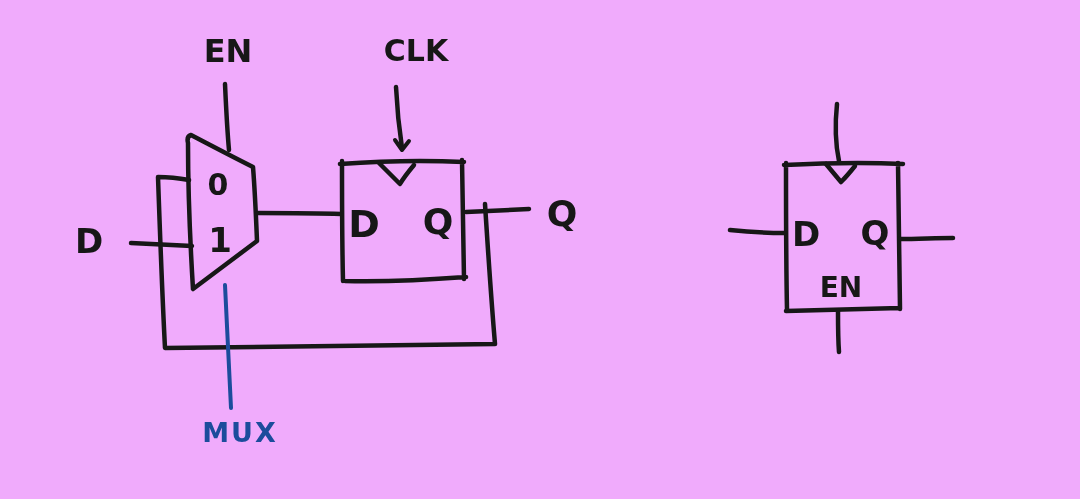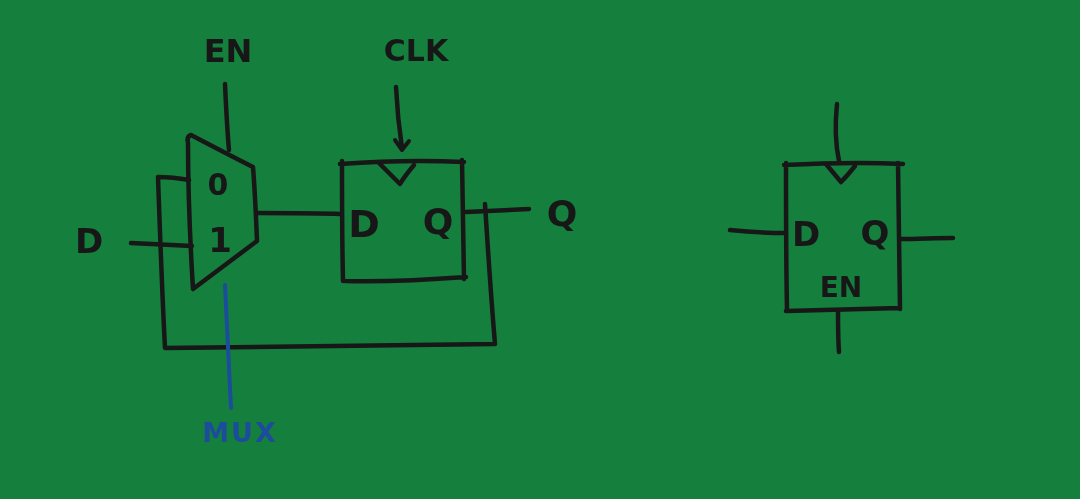--- a/index.html
+++ b/index.html
@@ -4,21 +4,21 @@
 <style>
   html, body {
     margin: 0;
     padding: 0;
     background: #ffffff;
   }
   .canvas-wrap {
     position: relative;
     width: 1080px;
     height: 499px;
-    background: #15803d;
+    background: #f0abfc;
     overflow: hidden;
     font-family: "DejaVu Sans", "Liberation Sans", sans-serif;
   }
   svg { display: block; }
   .ink-stroke {
     fill: none;
     stroke: #171717;
     stroke-width: 4.5;
     stroke-linecap: round;
     stroke-linejoin: round;

